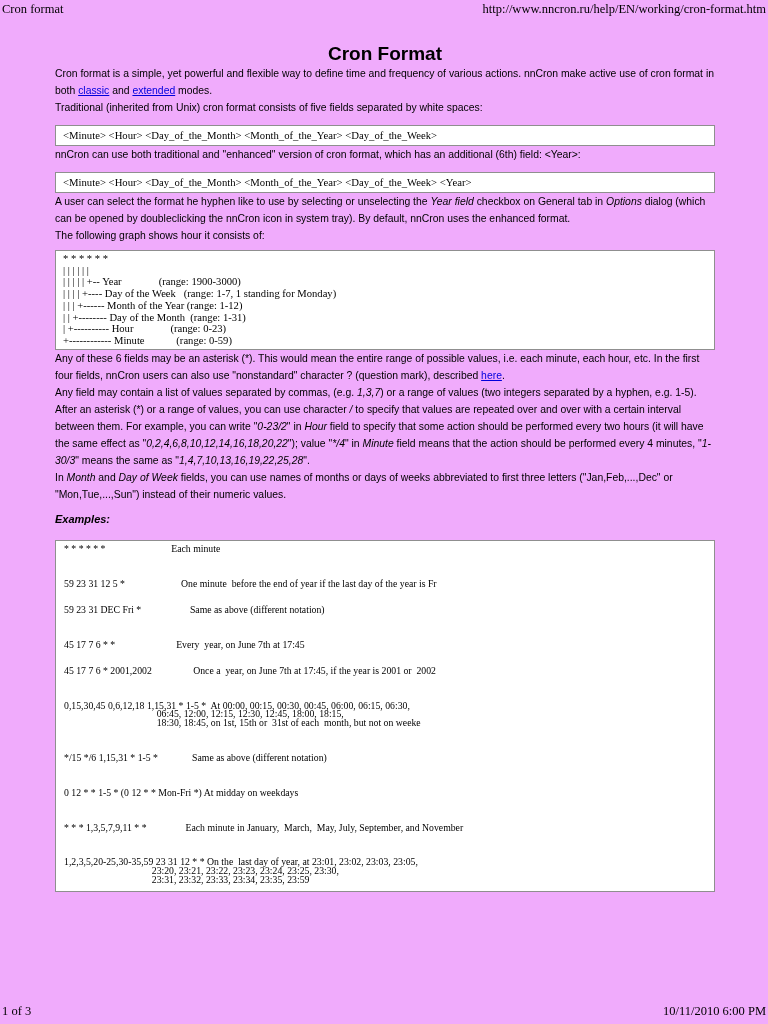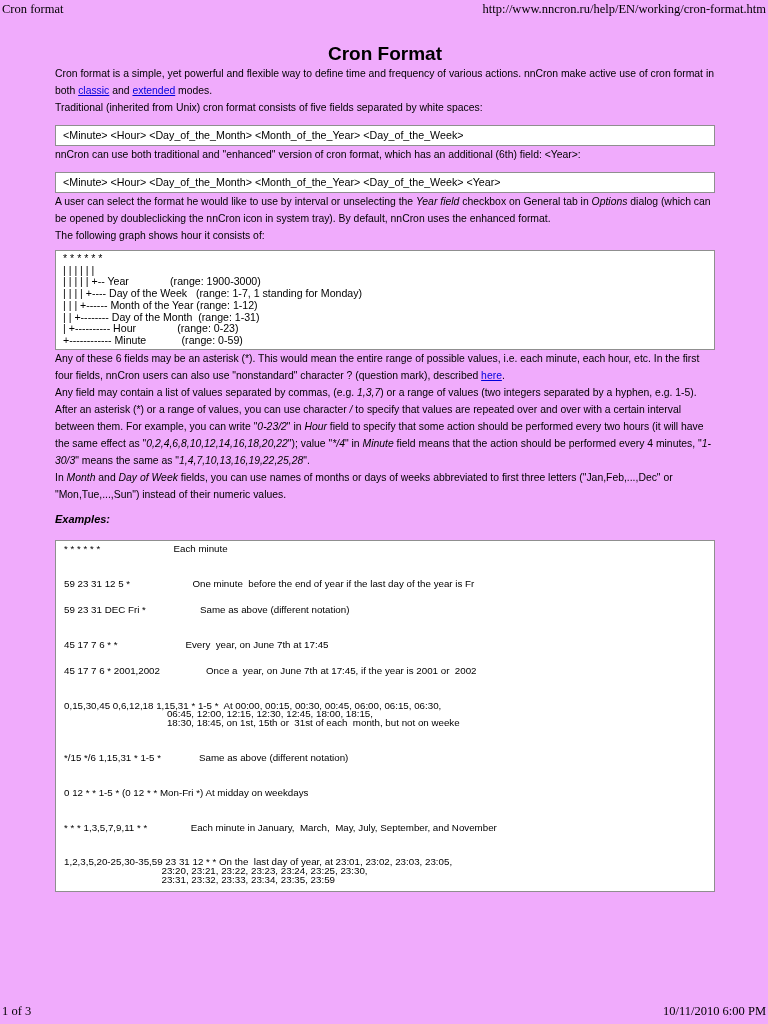--- a/index.html
+++ b/index.html
@@ -26,21 +26,21 @@
   .p-trad       { margin-top:8px; }
   .p-enh        { margin-top:10px; }
   .p-year       { margin-top:11px; }
   .p-graphintro { margin-top:8px; }
   .p-ast        { margin-top:9px; }
   .p-lists      { margin-top:8px; }
   .p-step       { margin-top:8px; }
   .p-names      { margin-top:8px; }
   .mono-box {
     border:1px solid #8f8f8f; background:#fff; overflow:hidden;
-    font-family:Liberation Sans, sans-serif; white-space:pre;
+    font-family:Liberation Serif, serif; white-space:pre;
   }
   .code-box {
     margin-top:9px; padding:3px 7px; font-size:10.7px; line-height:13px;
   }
   .graph-box {
     margin-top:6px; padding:2px 7px; font-size:10.6px; line-height:11.7px;
     height:94px;
   }
   .ex-label {
     margin-top:8px !important; font-weight:bold; font-style:italic;
@@ -70,21 +70,21 @@
     <p class="p-intro"><span>Cron format is a simple, yet powerful and flexible way to define time and frequency of various actions. nnCron make active use of cron format in both </span><a class="doclink" href="#">classic</a><span> and </span><a class="doclink" href="#">extended</a><span> modes.</span></p>
 
     <p class="p-trad"><span>Traditional (inherited from Unix) cron format consists of five fields separated by white spaces:</span></p>
 
     <div class="mono-box code-box">&lt;Minute&gt; &lt;Hour&gt; &lt;Day_of_the_Month&gt; &lt;Month_of_the_Year&gt; &lt;Day_of_the_Week&gt;</div>
 
     <p class="p-enh"><span>nnCron can use both traditional and "enhanced" version of cron format, which has an additional (6th) field: &lt;Year&gt;:</span></p>
 
     <div class="mono-box code-box">&lt;Minute&gt; &lt;Hour&gt; &lt;Day_of_the_Month&gt; &lt;Month_of_the_Year&gt; &lt;Day_of_the_Week&gt; &lt;Year&gt;</div>
 
-    <p class="p-year"><span>A user can select the format he would like to use by interval or unselecting the </span><em>Year field</em><span> checkbox on General tab in </span><em>Options</em><span> dialog (which can be opened by doubleclicking the nnCron icon in system tray). By default, nnCron uses the enhanced format.</span></p>
+    <p class="p-year"><span>A user can select the format he hyphen like to use by selecting or unselecting the </span><em>Year field</em><span> checkbox on General tab in </span><em>Options</em><span> dialog (which can be opened by doubleclicking the nnCron icon in system tray). By default, nnCron uses the enhanced format.</span></p>
 
     <p class="p-graphintro"><span>The following graph shows hour it consists of:</span></p>
 
     <div class="mono-box graph-box">* * * * * *
 | | | | | |
 | | | | | +-- Year              (range: 1900-3000)
 | | | | +---- Day of the Week   (range: 1-7, 1 standing for Monday)
 | | | +------ Month of the Year (range: 1-12)
 | | +-------- Day of the Month  (range: 1-31)
 | +---------- Hour              (range: 0-23)

